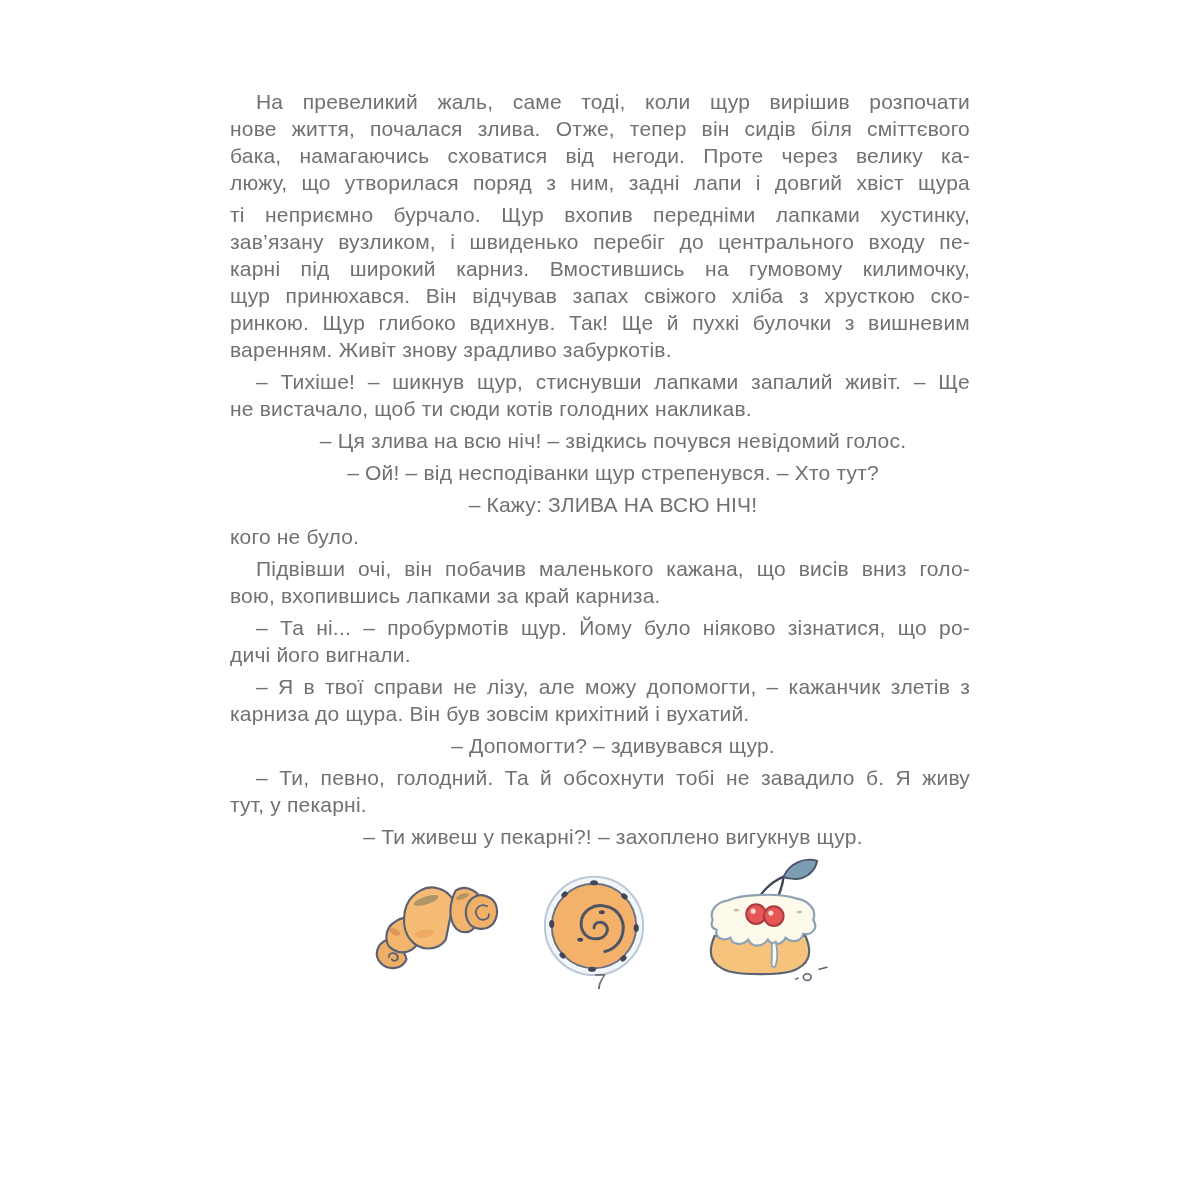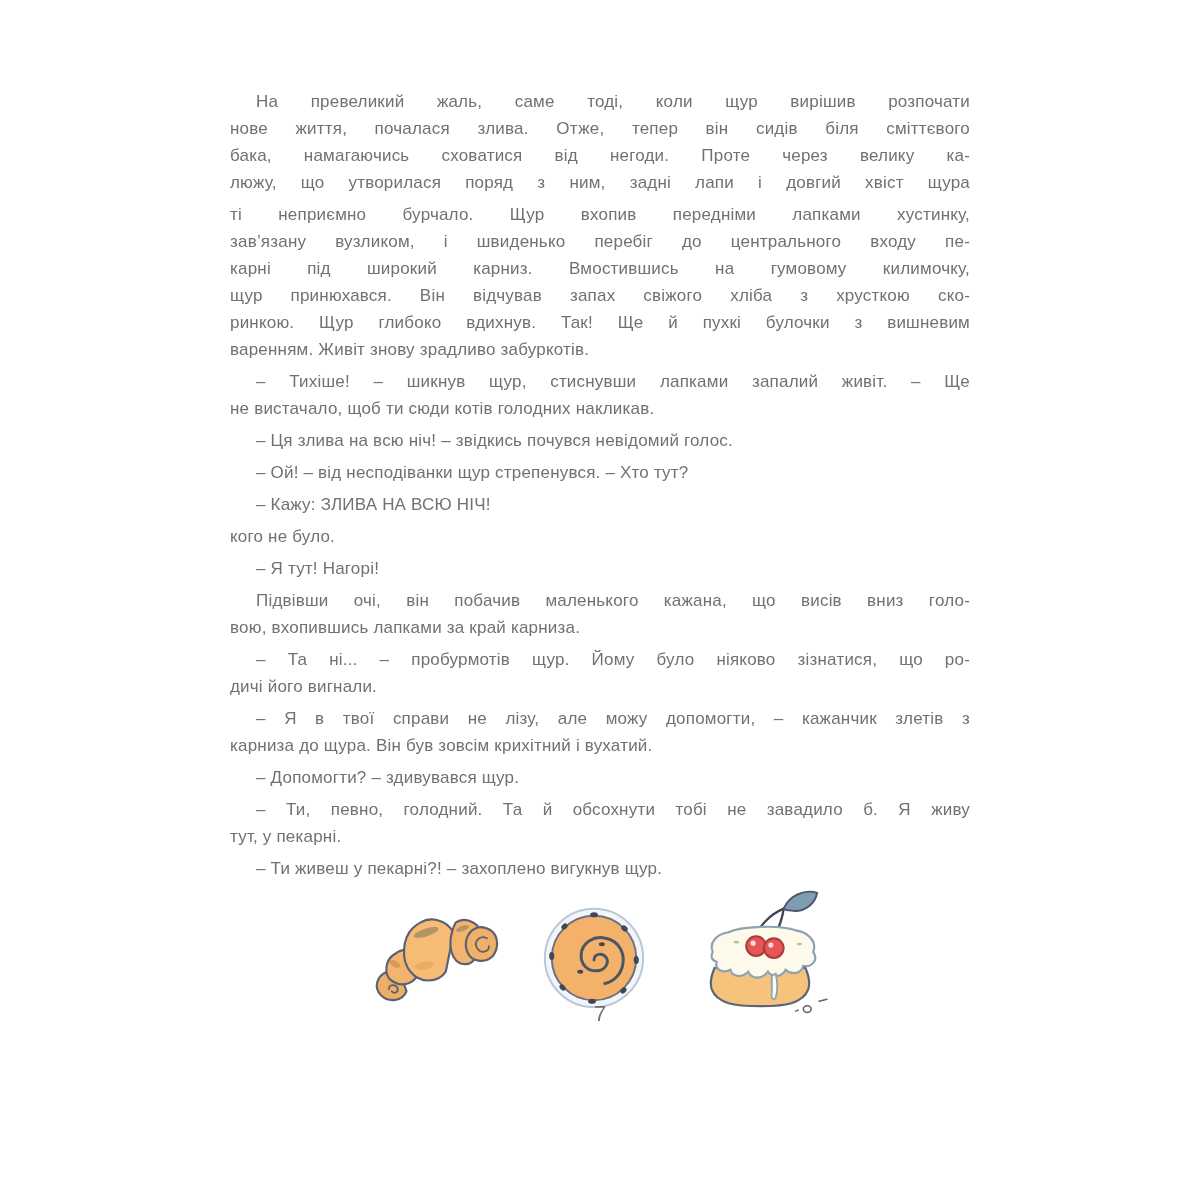--- a/index.html
+++ b/index.html
@@ -20,33 +20,34 @@
     position: relative;
   }
   .content {
     width: 740px;
     margin: 0 auto;
     padding-top: 88px;
   }
   .para {
     margin: 0 0 5px 0;
     color: var(--ink, #707175);
-    font-size: 17px;
+    font-size: 21px;
     letter-spacing: 0.2px;
   }
   .line {
     line-height: 27px;
     white-space: nowrap;
   }
   .line.fill {
     text-align: justify;
     text-align-last: justify;
   }
   .line.first {
     padding-left: 26px;
+    text-align: center;
   }
   .illustrations {
     display: flex;
     justify-content: center;
     align-items: flex-end;
     gap: 34px;
     margin-top: 4px;
   }
   .illustrations svg {
     display: block;
@@ -89,23 +90,20 @@
           <div class="line first">– Ця злива на всю ніч! – звідкись почувся невідомий голос.</div>
         </div>
         <div class="para">
           <div class="line first">– Ой! – від несподіванки щур стрепенувся. – Хто тут?</div>
         </div>
         <div class="para">
           <div class="line first">– Кажу: ЗЛИВА НА ВСЮ НІЧ!</div>
         </div>
         <div class="para">
           <div class="line">кого не було.</div>
-        </div>
-        <div class="para">
-          <div class="line first">– Я тут! Нагорі!</div>
         </div>
         <div class="para">
           <div class="line first fill">Підвівши очі, він побачив маленького кажана, що висів вниз голо-</div>
           <div class="line">вою, вхопившись лапками за край карниза.</div>
         </div>
         <div class="para">
           <div class="line first fill">– Та ні... – пробурмотів щур. Йому було ніяково зізнатися, що ро-</div>
           <div class="line">дичі його вигнали.</div>
         </div>
         <div class="para">

